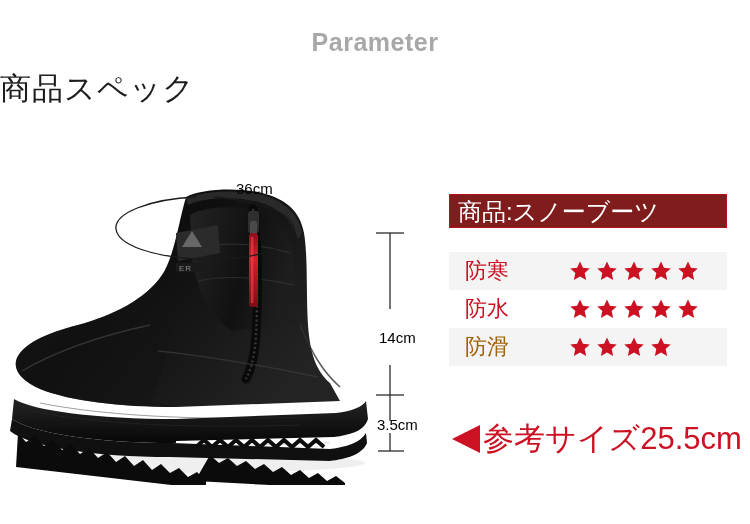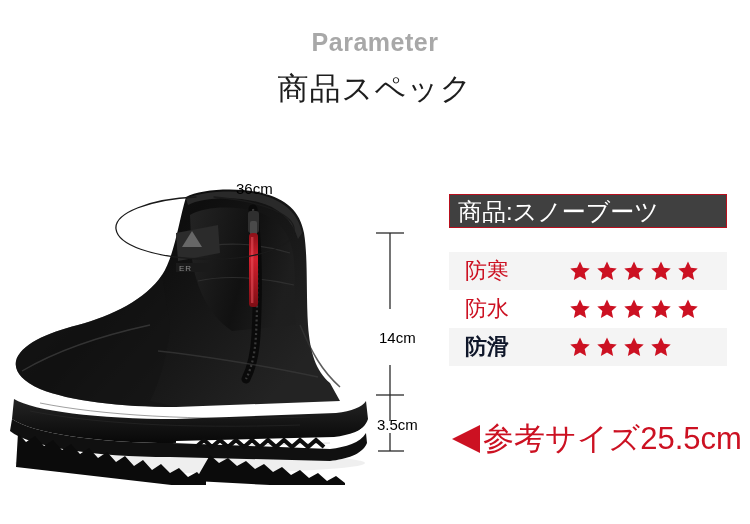--- a/index.html
+++ b/index.html
@@ -12,21 +12,21 @@
   #page { position: relative; width: 750px; height: 524px; background: #fff; }
 
   
   .hdr-en {
     position: absolute; left: 0; top: 28px; width: 750px;
     text-align: center; font-size: 25px; font-weight: bold;
     color: #a8a8a8; letter-spacing: 0.5px;
   }
   .hdr-jp {
     position: absolute; left: 0; top: 68px; width: 750px;
-    text-align: center; font-size: 31px; font-weight: 500;
+    text-align: left; font-size: 31px; font-weight: 500;
     color: #1d1d1d; letter-spacing: 1px;
   }
 
   
   .boot-wrap { position: absolute; left: 0; top: 175px; width: 420px; height: 310px; }
   .boot-svg { position: absolute; left: 0; top: 0; }
 
   
   .dim-label {
     position: absolute; color: #000000; font-size: 15px;
@@ -186,21 +186,21 @@
     <line x1="20" y1="140" x2="20" y2="196" stroke="#2a2a2a" stroke-width="1.3"></line>
 
     <line x1="8" y1="226" x2="34" y2="226" stroke="#2a2a2a" stroke-width="1.3"></line>
     <line x1="20" y1="208" x2="20" y2="226" stroke="#2a2a2a" stroke-width="1.3"></line>
   </svg>
 
   <div class="dim-label dim-14">14cm</div>
   <div class="dim-label dim-35">3.5cm</div>
 
   <div class="spec-panel">
-    <div class="spec-title" style="background: #404040;">商品:スノーブーツ</div>
+    <div class="spec-title" style="background: #7f1d1d;">商品:スノーブーツ</div>
 
     <div class="spec-rows">
 
       <div class="spec-row shaded">
         <span class="spec-label" style="color: rgb(204, 17, 34);">防寒</span>
         <span class="stars">
             <svg class="star" viewBox="0 0 24 24">
               <polygon points="12,1.6 15.2,8.4 22.6,9.2 17.1,14.3 18.7,21.8 12,18 5.3,21.8 6.9,14.3 1.4,9.2 8.8,8.4" fill="#cc1122"></polygon>
             </svg>
             <svg class="star" viewBox="0 0 24 24">
@@ -233,21 +233,21 @@
             <svg class="star" viewBox="0 0 24 24">
               <polygon points="12,1.6 15.2,8.4 22.6,9.2 17.1,14.3 18.7,21.8 12,18 5.3,21.8 6.9,14.3 1.4,9.2 8.8,8.4" fill="#cc1122"></polygon>
             </svg>
             <svg class="star" viewBox="0 0 24 24">
               <polygon points="12,1.6 15.2,8.4 22.6,9.2 17.1,14.3 18.7,21.8 12,18 5.3,21.8 6.9,14.3 1.4,9.2 8.8,8.4" fill="#cc1122"></polygon>
             </svg>
           </span>
       </div>
 
       <div class="spec-row shaded">
-        <span class="spec-label" style="color: #0f172a; font-weight: bold;">防滑</span>
+        <span class="spec-label" style="color: #a16207;">防滑</span>
         <span class="stars">
             <svg class="star" viewBox="0 0 24 24">
               <polygon points="12,1.6 15.2,8.4 22.6,9.2 17.1,14.3 18.7,21.8 12,18 5.3,21.8 6.9,14.3 1.4,9.2 8.8,8.4" fill="#cc1122"></polygon>
             </svg>
             <svg class="star" viewBox="0 0 24 24">
               <polygon points="12,1.6 15.2,8.4 22.6,9.2 17.1,14.3 18.7,21.8 12,18 5.3,21.8 6.9,14.3 1.4,9.2 8.8,8.4" fill="#cc1122"></polygon>
             </svg>
             <svg class="star" viewBox="0 0 24 24">
               <polygon points="12,1.6 15.2,8.4 22.6,9.2 17.1,14.3 18.7,21.8 12,18 5.3,21.8 6.9,14.3 1.4,9.2 8.8,8.4" fill="#cc1122"></polygon>
             </svg>

